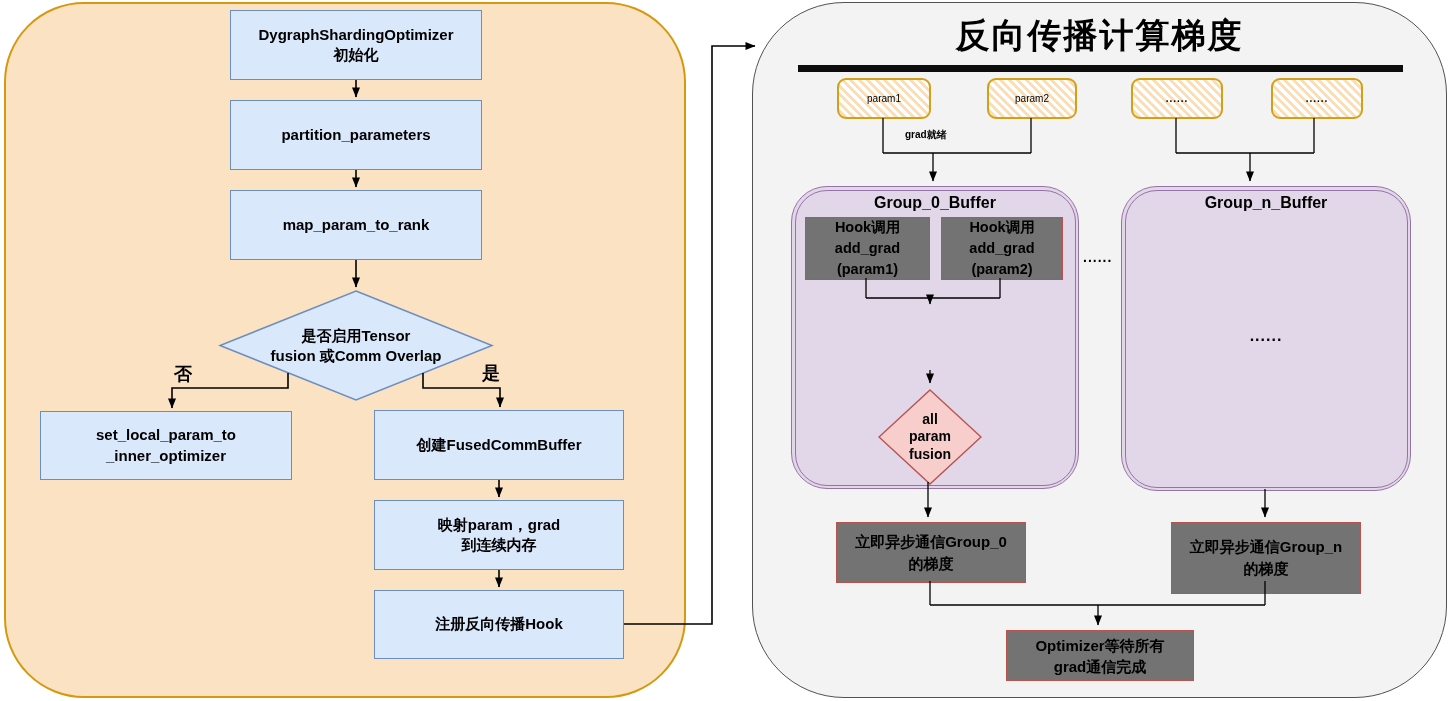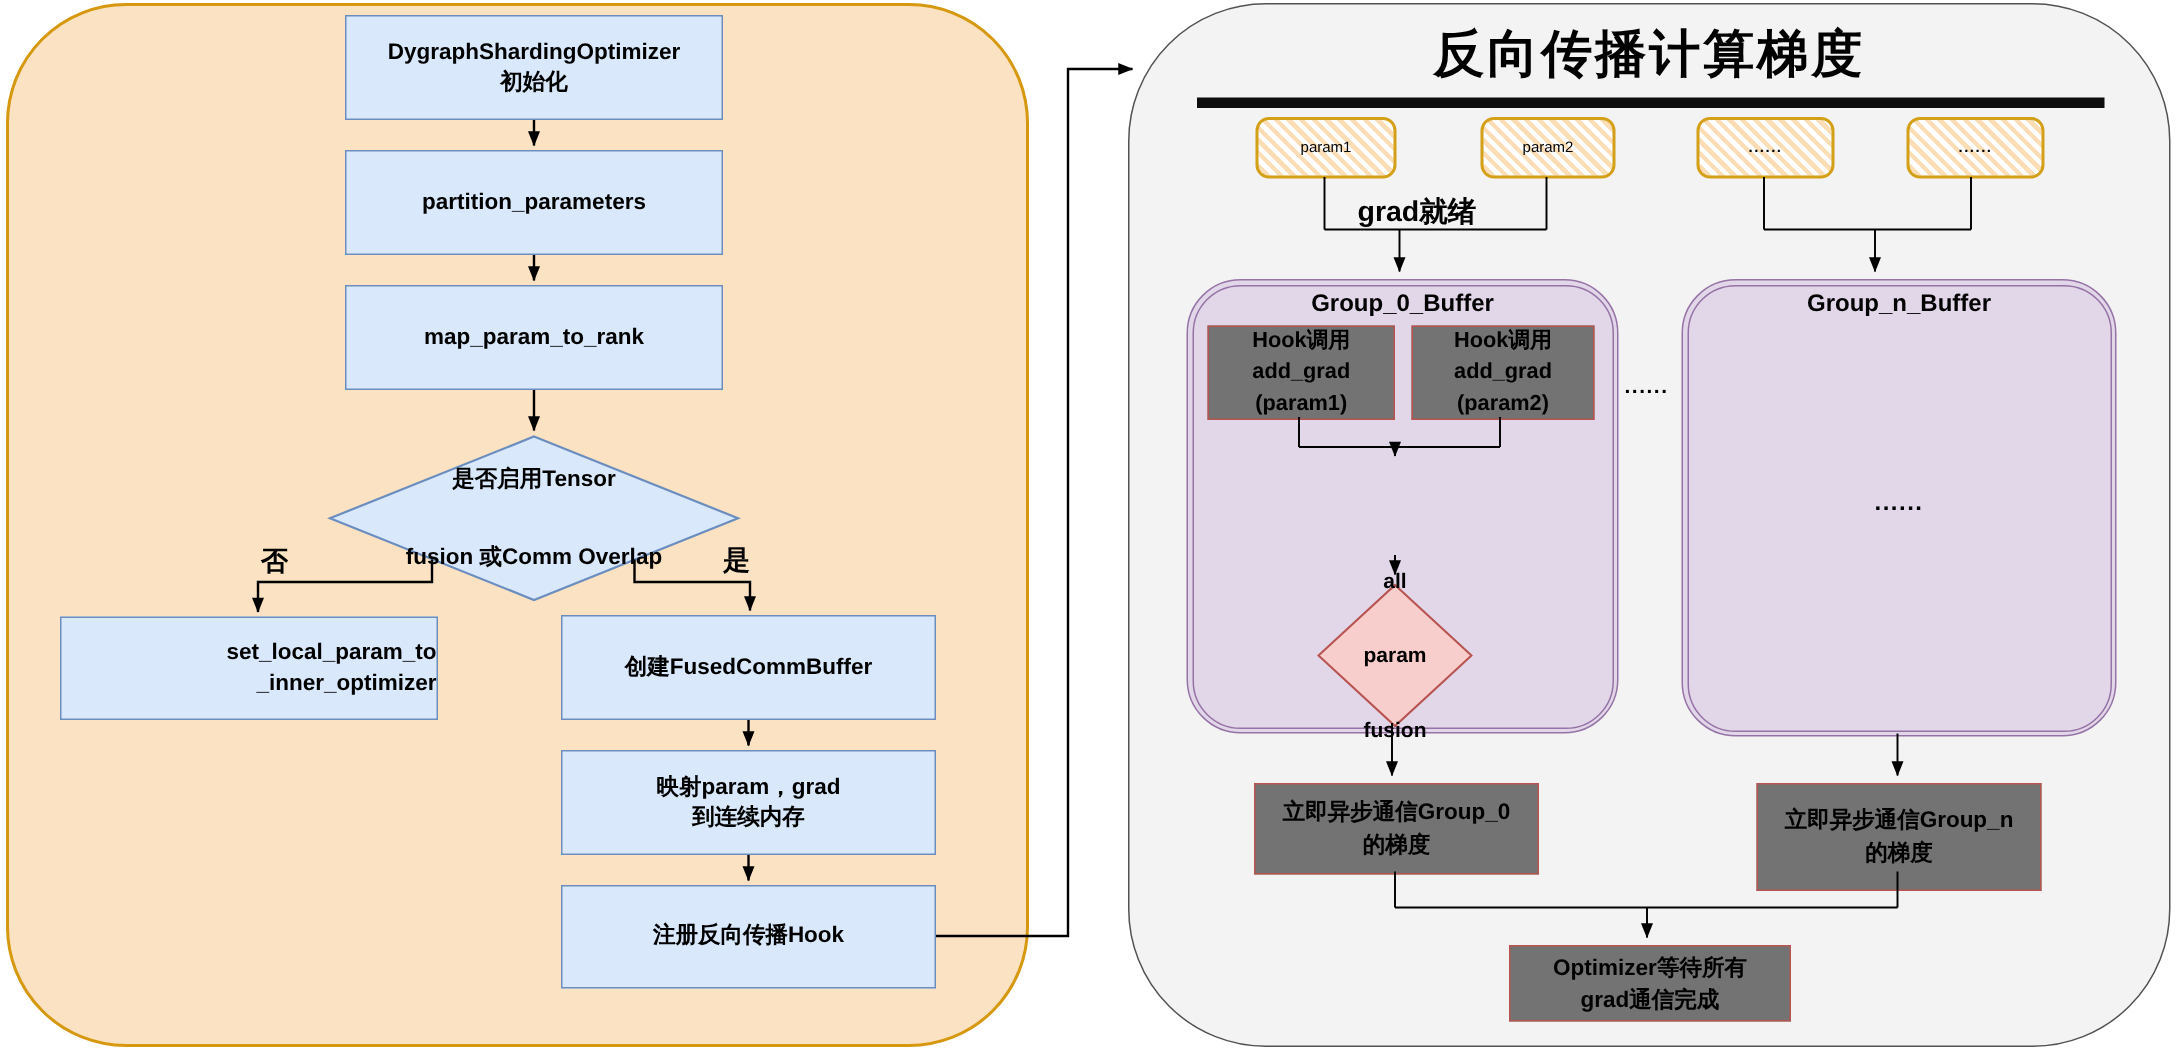--- a/index.html
+++ b/index.html
@@ -18,23 +18,23 @@
   
   .blue{background:#dae8fc;border:1.4px solid #6c8ebf;font-weight:bold;font-size:15px;line-height:1.35;}
   .pink{background:#737373;border:1.4px solid #b85450;font-weight:bold;}
   .param{background:repeating-linear-gradient(45deg,#ffffff 0px,#ffffff 3px,#fbddb6 3px,#fbddb6 6px);
     border:2.5px solid #d4a017;border-radius:9px;font-size:10px;font-weight:normal;}
   .param-dots{font-weight:bold;letter-spacing:1px;}
   .buffer{background:#e2d6e9;border:1.6px solid #9673a6;border-radius:36px;}
   .buffer::before{content:"";position:absolute;inset:2.5px;border:1px solid #9673a6;border-radius:32px;pointer-events:none;}
   .buffer-title{position:absolute;left:0;right:0;top:7px;text-align:center;font-weight:bold;font-size:16px;}
 
-  .diamond-text{line-height:1.3;font-weight:bold;gap:32px;}
+  .diamond-text{line-height:1.3;font-weight:bold;}
   .edge-label{font-weight:bold;font-size:18px;}
-  .small-label{font-weight:bold;font-size:19px;text-align:center;}
+  .small-label{font-weight:bold;font-size:10px;text-align:center;}
   .dots{font-weight:bold;font-size:14px;letter-spacing:1px;}
 
   .rp-title{left:0;right:0;top:10px;text-align:center;font-size:34px;font-weight:800;letter-spacing:2px;}
   .rp-underline{left:45px;top:62px;width:605px;height:7px;background:#0d0d0d;}
 
   svg.wires{position:absolute;left:0;top:0;z-index:6;pointer-events:none;}
   .z2{z-index:2;}
 </style>
 </head>
 <body>
@@ -62,21 +62,21 @@
     </svg>
     <div class="abs center diamond-text" style="left:0;top:0;width:276px;height:111px;font-size:15px;">
       <span>是否启用Tensor</span>
       <span>fusion 或Comm Overlap</span>
     </div>
   </div>
 
   <div class="abs edge-label z2" style="left:174px;top:362px;">否</div>
   <div class="abs edge-label z2" style="left:482px;top:361px;">是</div>
 
-  <div class="abs center blue z2" style="left:40px;top:411px;width:252px;height:69px;align-items:flex-end;">
+  <div class="abs center blue z2" style="left:40px;top:411px;width:252px;height:69px;">
     <span>set_local_param_to</span>
     <span>_inner_optimizer</span>
   </div>
 
   <div class="abs center blue z2" style="left:374px;top:410px;width:250px;height:70px;">
     <span>创建FusedCommBuffer</span>
   </div>
 
   <div class="abs center blue z2" style="left:374px;top:500px;width:250px;height:70px;">
     <span>映射param，grad</span>

